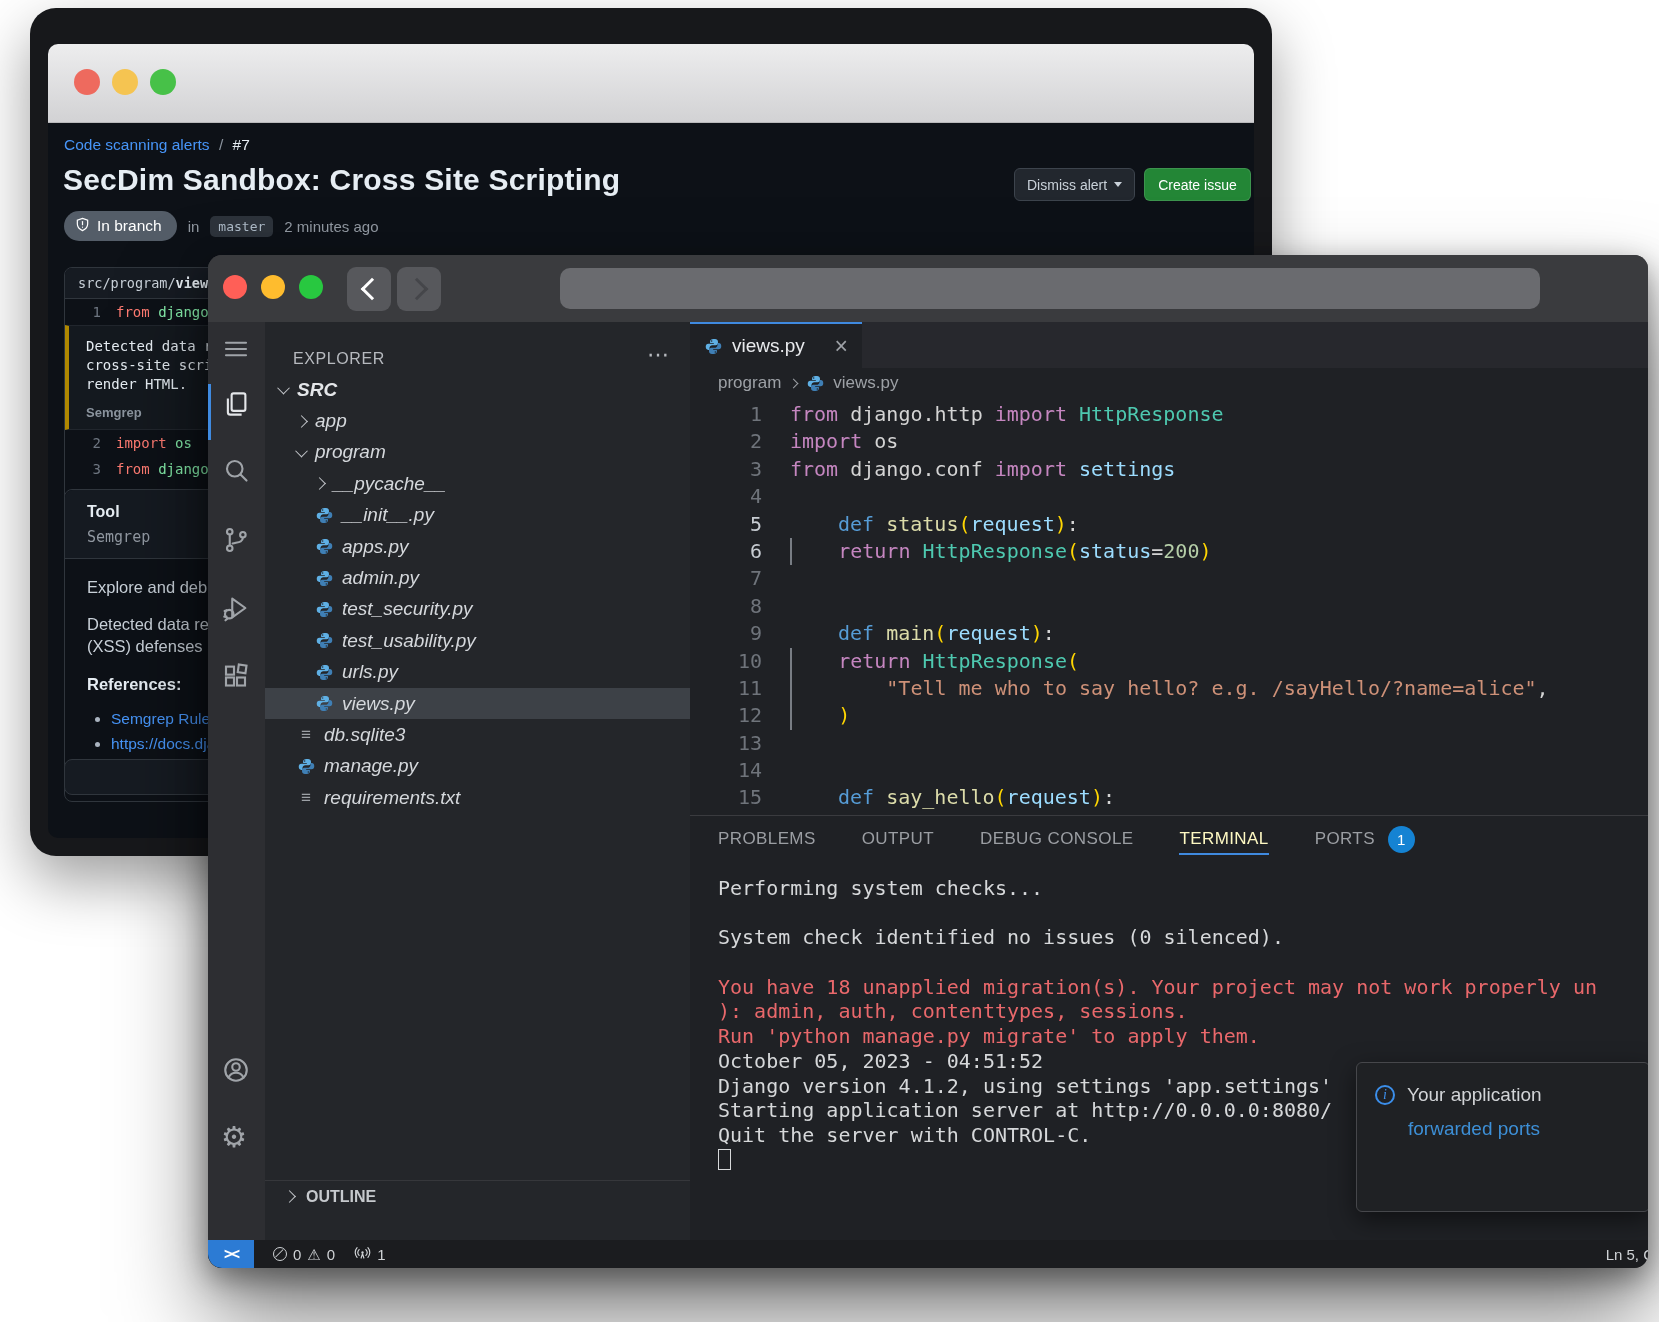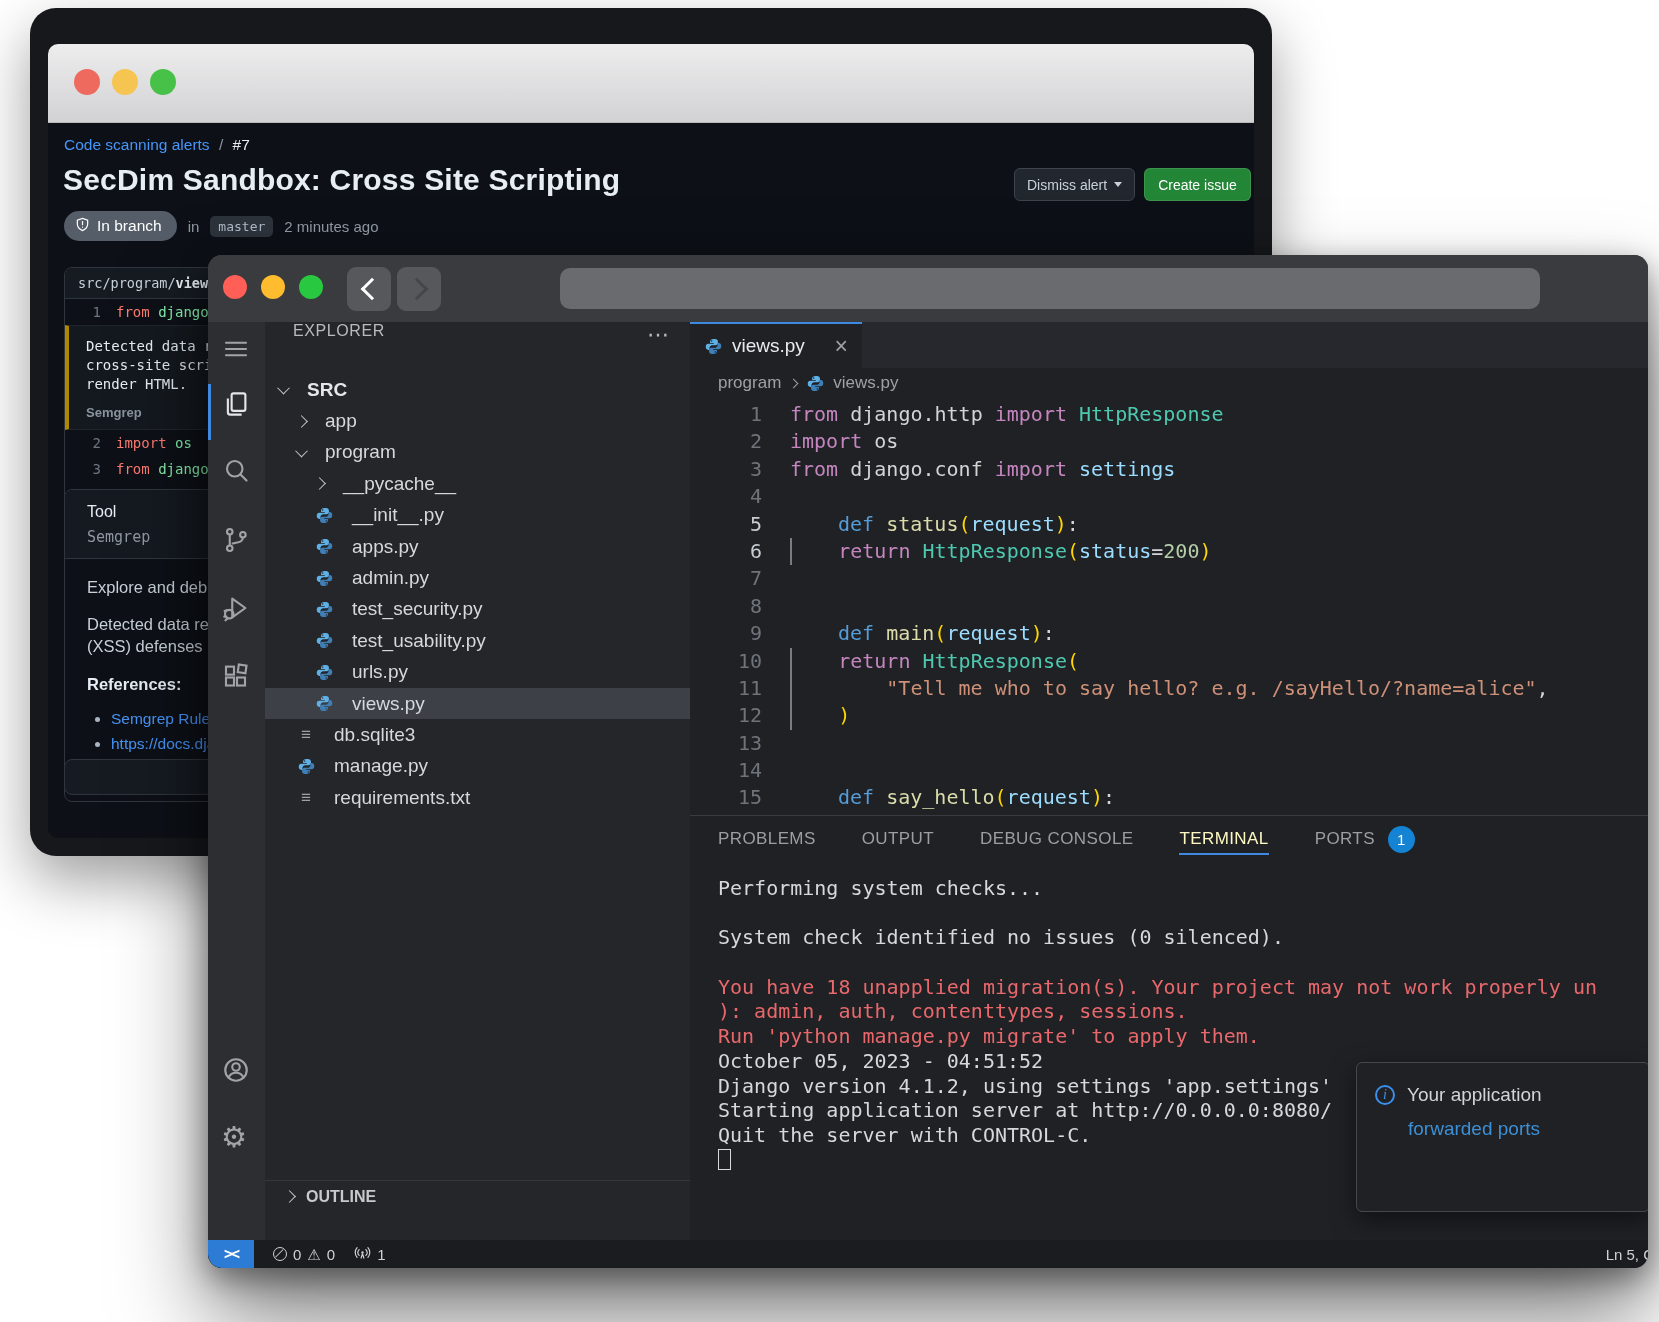--- a/index.html
+++ b/index.html
@@ -30,21 +30,21 @@
   .snip-head{height:30px;background:#161b22;border-bottom:1px solid #30363d;display:flex;align-items:center;padding:0 13px;font-size:13.5px;color:#c9d1d9;white-space:pre;}
   .snip-head .bld{font-weight:700;color:#e6edf3;}
   .snip-line{height:26px;display:flex;align-items:center;font-size:14px;white-space:pre;}
   .snip-ln{width:36px;text-align:right;color:#6e7681;flex:none;padding-right:15px;}
   .gh-red{color:#ff7b72;} .gh-fg{color:#86efac;}
   .snip-ann{border-left:4px solid #b08800;background:#14191f;border-top:1px solid #21262d;border-bottom:1px solid #21262d;padding:11px 10px 9px 17px;}
   .ann-line{font-size:14px;line-height:19px;color:#e6edf3;white-space:pre;}
   .ann-tool{margin-top:11px;font-size:13px;font-weight:700;color:#8b949e;font-family:"Liberation Sans",sans-serif;}
   .gh-details{position:absolute;left:16px;top:366px;width:372px;border:1px solid #30363d;border-radius:8px;background:#0d1117;box-sizing:border-box;}
   .det-head{display:flex;gap:62px;padding:13px 22px 12px 22px;border-bottom:1px solid #30363d;background:#151a21;border-radius:8px 8px 0 0;}
-  .det-label{font-size:16px;font-weight:400;color:#e6edf3;}
+  .det-label{font-size:16px;font-weight:700;color:#e6edf3;}
   .det-value{font-size:15px;color:#9198a1;margin-top:7px;font-family:"DejaVu Sans Mono",monospace;white-space:pre;}
   .det-body{padding:17px 22px 20px 22px;font-size:16.5px;color:#c9d1d9;}
   .det-p{margin:0 0 15px 0;white-space:pre;line-height:22px;}
   .det-refs-label{font-weight:700;color:#e6edf3;margin:18px 0 12px 0;}
   .det-refs{margin:0;padding-left:24px;}
   .det-refs li{color:#4795f8;font-size:15.5px;line-height:25px;}
   .det-refs li::marker{color:#aab4c0;}
   .gh-footer{position:absolute;left:16px;top:636px;width:372px;height:36px;background:#161b22;border:1px solid #30363d;border-radius:8px;box-sizing:border-box;}
 
   
@@ -64,24 +64,24 @@
 
   
   .activitybar{width:57px;background:#2d2e32;position:relative;flex:none;}
   .abar-ico{position:absolute;left:13px;width:30px;height:30px;color:#a0a4a9;}
   .abar-ico svg{display:block;}
   .active-ind{position:absolute;left:0;top:62px;width:3px;height:56px;background:#3f8ae0;}
   .gear-glyph{font-size:29px;line-height:30px;color:#a0a4a9;}
 
   
   .sidebar{width:425px;background:#24262a;flex:none;position:relative;color:#cfd2d6;overflow:hidden;}
-  .sb-header{height:46px;display:flex;align-items:flex-start;padding:0 20px 0 28px;font-size:16px;letter-spacing:.6px;color:#b7babf;}
+  .sb-header{height:46px;display:flex;align-items:flex-end;padding:0 20px 0 28px;font-size:16px;letter-spacing:.6px;color:#b7babf;}
   .sb-more{margin-left:auto;font-size:22px;color:#b7babf;letter-spacing:1px;}
   .tree{position:absolute;top:52px;left:0;right:0;}
-  .trow{height:31.4px;display:flex;align-items:center;font-size:19px;color:#d5d8dc;gap:19px;}
+  .trow{height:31.4px;display:flex;align-items:center;font-size:19px;color:#d5d8dc;gap:9px;font-style:italic;}
   .trow.sel{background:#3d4147;}
   .tlabel.b{font-weight:700;color:#e4e6e9;}
   .chev{width:8px;height:8px;border-right:1.8px solid #c4c7cb;border-bottom:1.8px solid #c4c7cb;flex:none;}
   .chev.down{transform:rotate(45deg) translate(-1px,-1px);}
   .chev.right{transform:rotate(-45deg);}
   .ficon{width:18px;height:18px;flex:none;display:flex;align-items:center;justify-content:center;}
   .ficon.ln2{color:#9da1a6;font-size:17px;font-weight:700;}
   .sb-sec{position:absolute;left:0;right:0;height:32px;border-top:1px solid #36373b;display:flex;align-items:center;font-weight:700;font-size:16px;color:#c6c9cd;padding-left:20px;gap:12px;box-sizing:border-box;}
   .sb-sec .chev{border-color:#c6c9cd;}
   .sec-outline{top:858px;}

